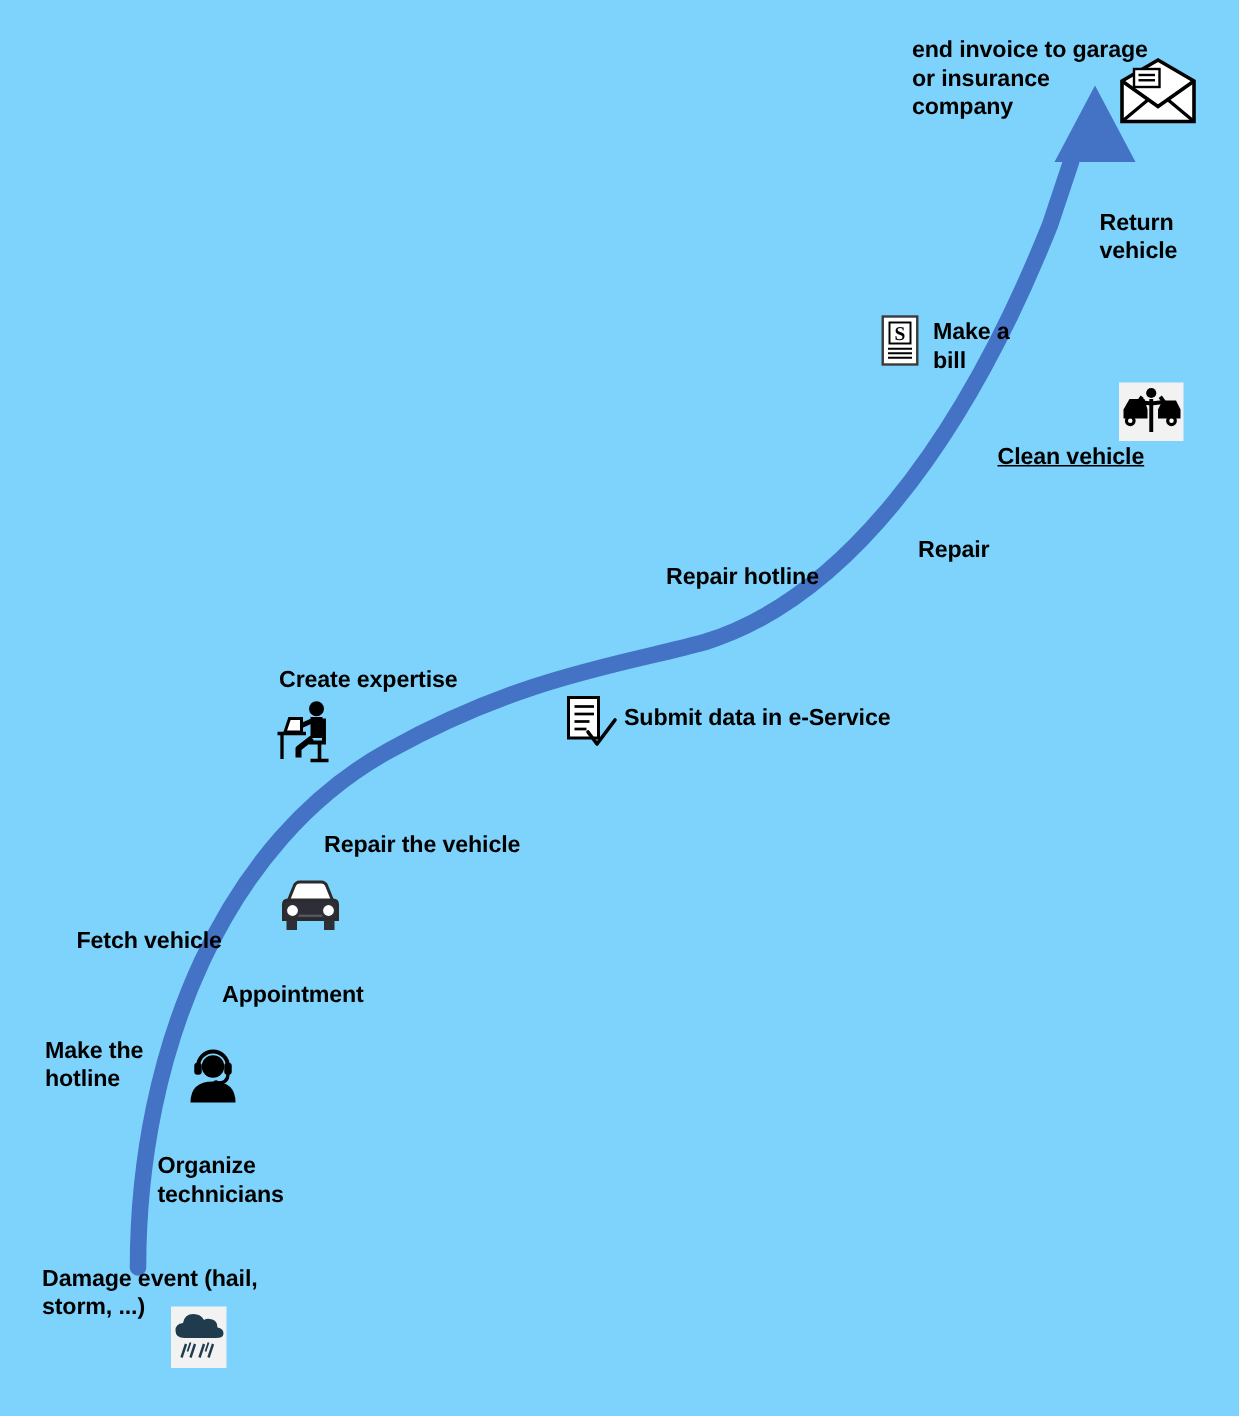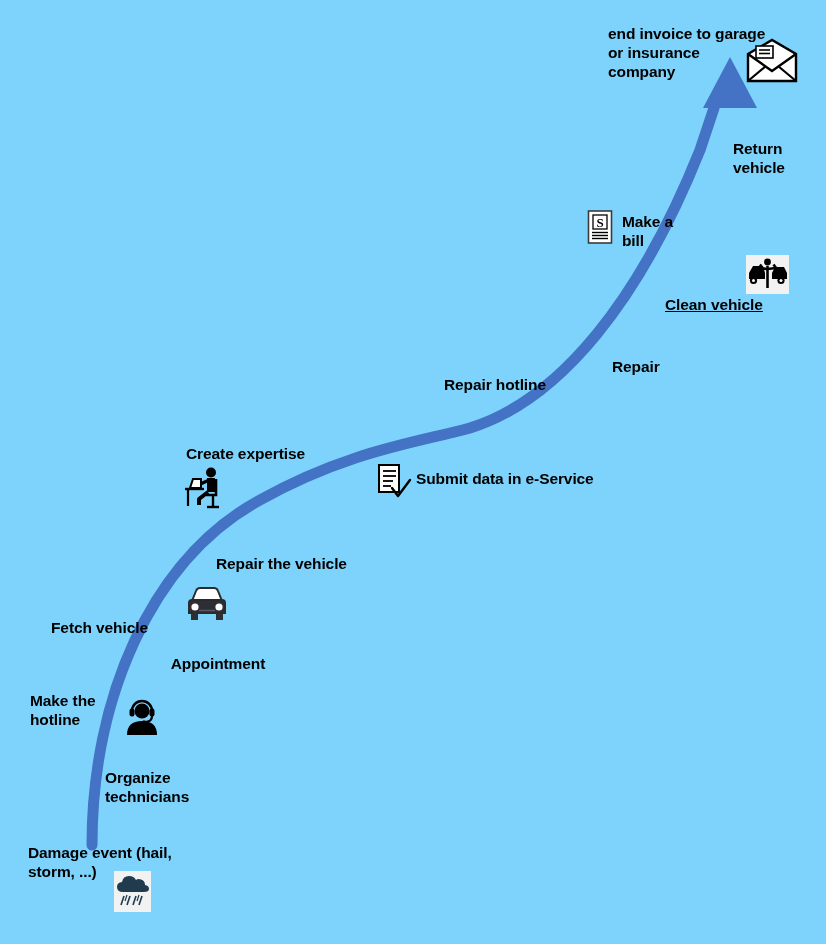--- a/index.html
+++ b/index.html
@@ -163,21 +163,21 @@
       <circle cx="11" cy="21" r="3.6" fill="#ffffff"></circle>
       <circle cx="35" cy="21" r="3.6" fill="#ffffff"></circle>
       <rect x="7" y="27" width="7" height="7" fill="#2e2e36"></rect>
       <rect x="32" y="27" width="7" height="7" fill="#2e2e36"></rect>
       <line x1="15" y1="24.5" x2="31" y2="24.5" stroke="#5a5a62" stroke-width="1.4"></line>
     </svg>
   </div>
 
   <div class="label" style="left:51px; top:594px; width:140px;margin-top:24px;">Fetch vehicle</div>
 
-  <div class="label" style="left:148px; top:654px; width:140px;text-align:center;">Appointment</div>
+  <div class="label" style="left:148px; top:654px; width:140px;">Appointment</div>
 
   <div class="label" style="left:30px; top:691px; width:90px;">Make the
 hotline</div>
 
   <div class="icon-box" style="left:124px; top:698px;">
     <svg width="36" height="38" viewBox="0 0 36 38">
 
       <circle cx="18" cy="13" r="7.5" fill="#000000"></circle>
 
       <path d="M8 13 A10 10 0 0 1 28 13" fill="none" stroke="#000000" stroke-width="2.6"></path>

